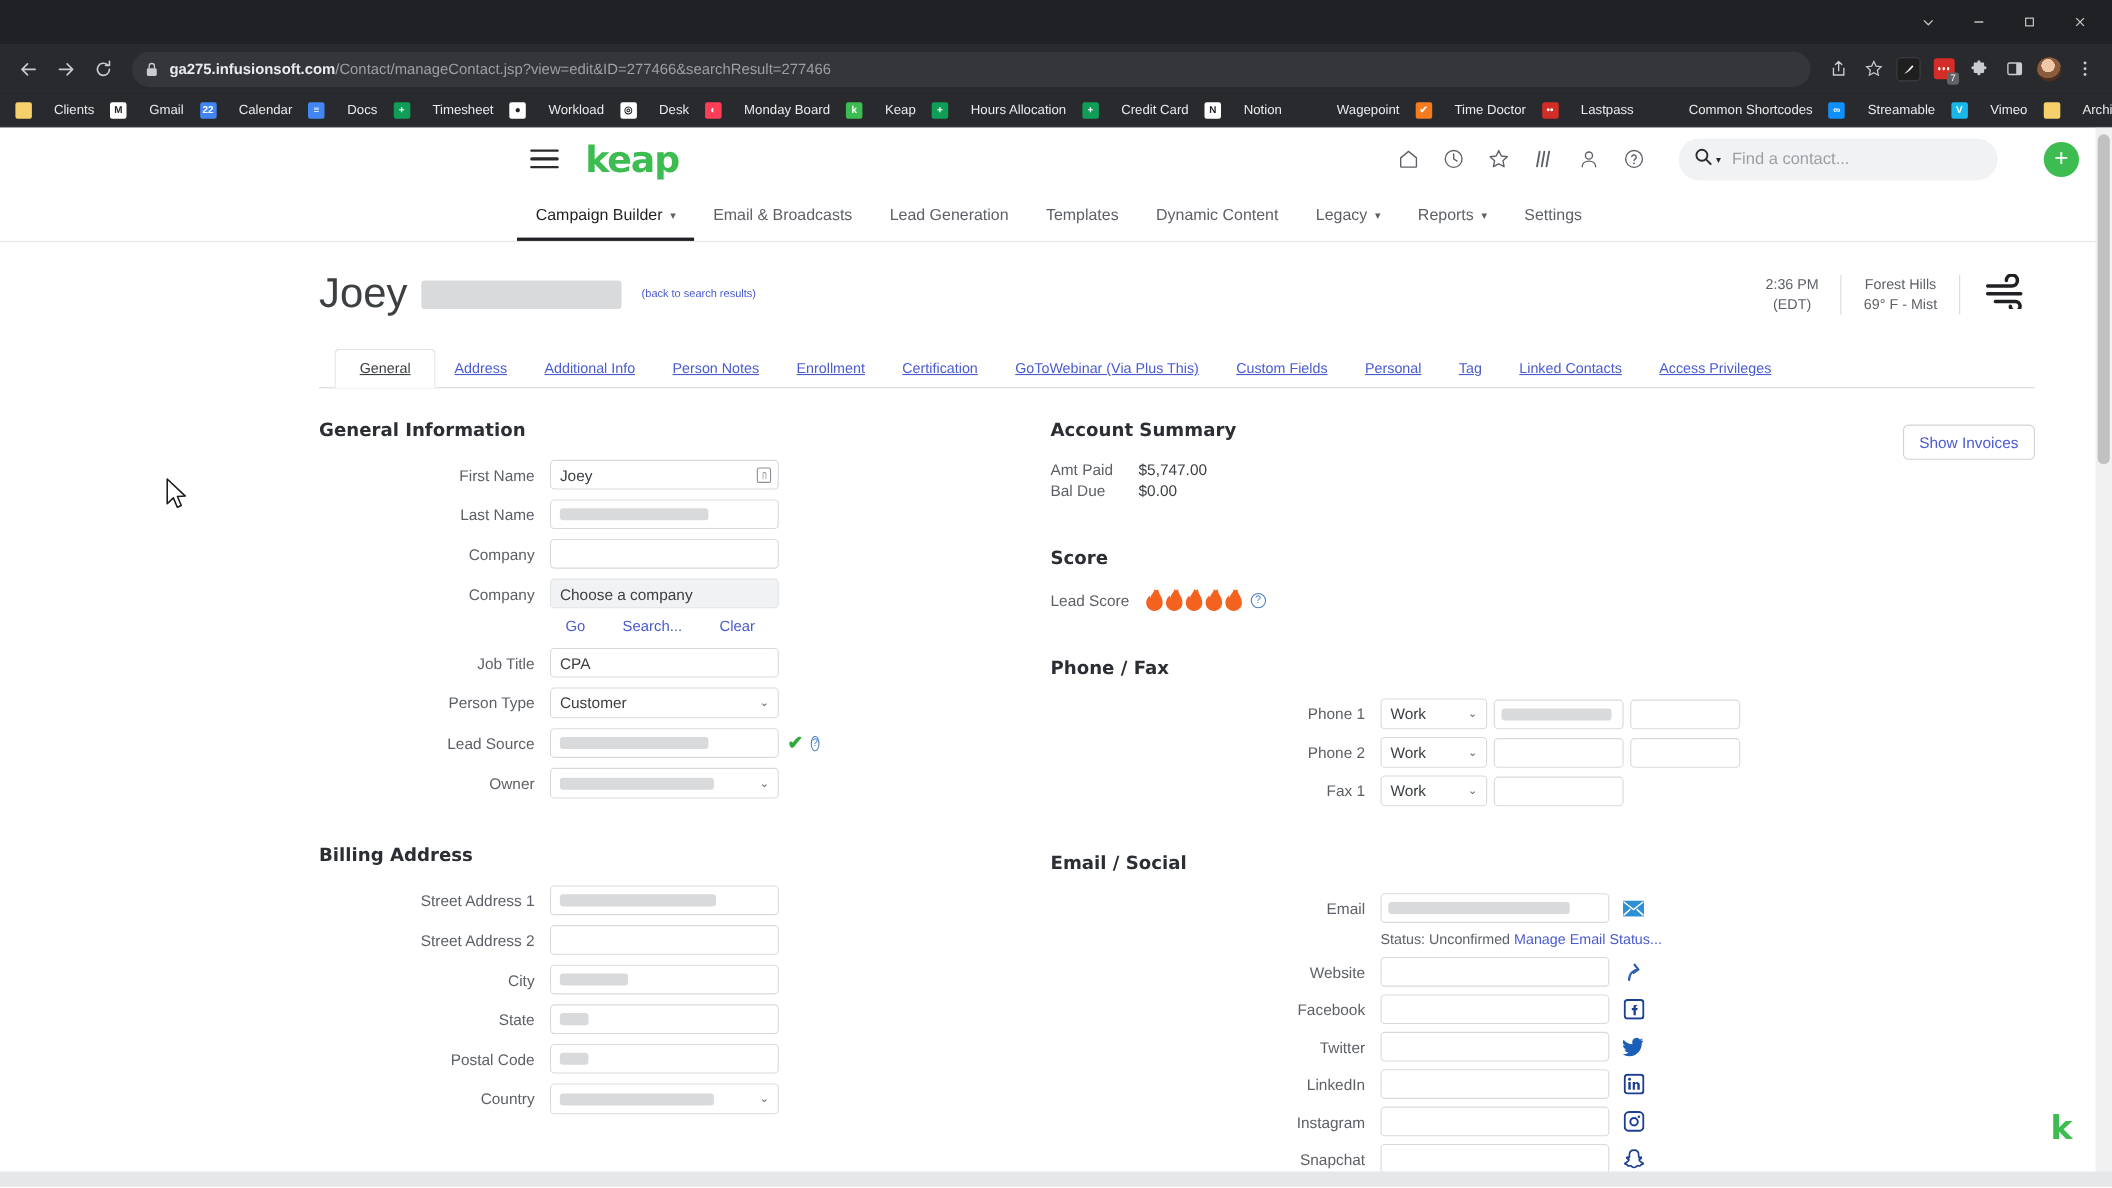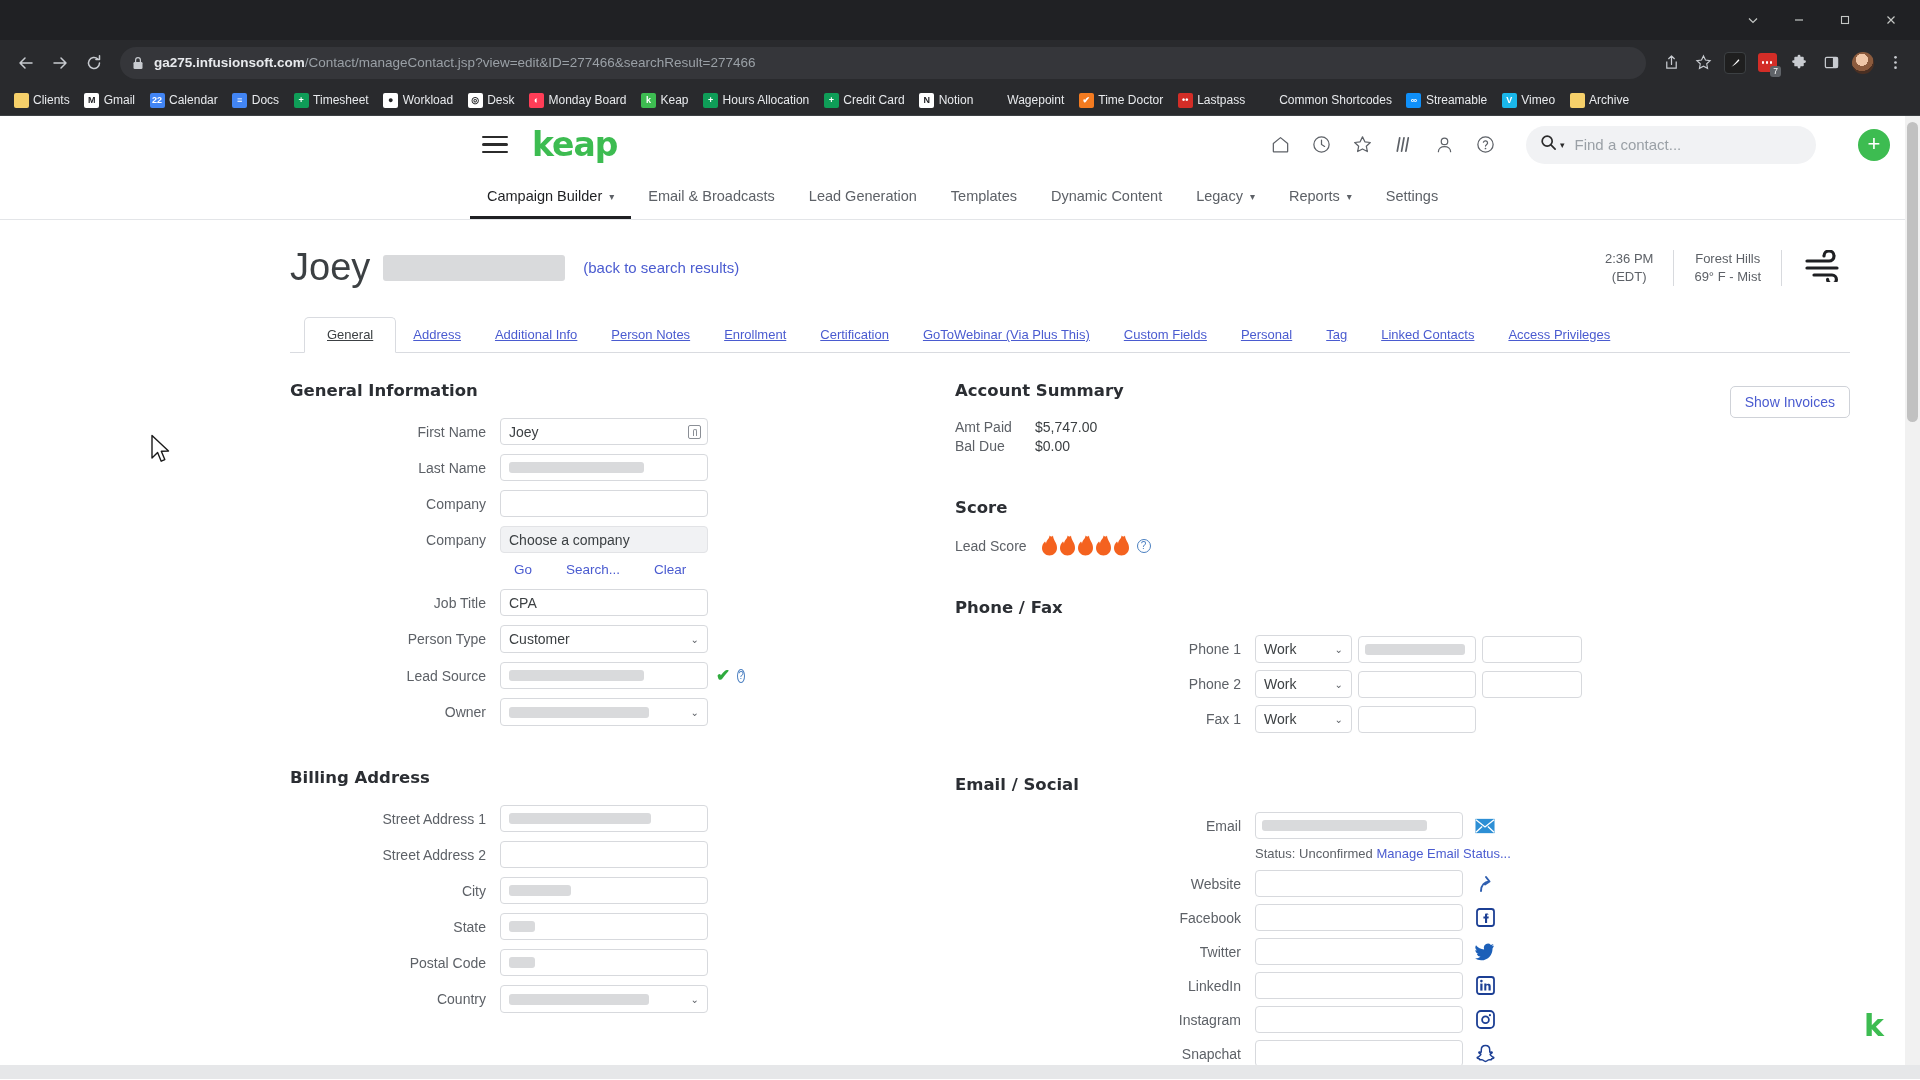--- a/index.html
+++ b/index.html
@@ -38,21 +38,21 @@
             justify-content:center; }
   .ext-lp .dots { display:flex; gap:1.5px; }
   .ext-lp .dots i { width:2.5px; height:2.5px; background:#fff; border-radius:50%; display:block; }
   .badge7 { position:absolute; right:1px; bottom:1px; background:#5f6368; color:#fff; font-size:8.5px;
             line-height:11px; min-width:11px; text-align:center; border-radius:3px; padding:0 2px; }
   .avatar-img { width:22px; height:22px; border-radius:50%;
                 background:radial-gradient(circle at 45% 35%, #f0c7a8 0 32%, #8c5b3d 33% 60%, #4a2f22 61% 100%); }
 
   .bookmarks { height:31px; background:#292a2d; display:flex; align-items:center; padding:0 6px; gap:0;
                border-bottom:1px solid #3c4043; overflow:hidden; }
-  .bm { display:flex; align-items:center; gap:4px; padding:3px 7px; border-radius:4px; white-space:nowrap; }
+  .bm { display:flex; align-items:center; gap:20px; padding:3px 7px; border-radius:4px; white-space:nowrap; }
   .bm .lbl { font-size:12px; color:#e8eaed; }
   .bm .ico { width:16px; height:16px; display:flex; align-items:center; justify-content:center; flex:0 0 16px; }
   .fi { width:15px; height:15px; border-radius:2px; display:flex; align-items:center; justify-content:center;
         font-size:9px; font-weight:700; color:#fff; }
 
   
   .app { width:1920px; height:calc(1080px - 117px); background:#fff; position:relative; overflow:hidden; }
   .keap-header { height:57px; display:flex; align-items:center; padding:0 0 0 0; background:#fff; }
   .hamburger { margin-left:482px; width:26px; display:flex; flex-direction:column; gap:5px; }
   .hamburger i { display:block; height:2.5px; background:#2b2b2b; border-radius:2px; }
@@ -76,21 +76,21 @@
   .mainnav .mi.active { color:#1f2023; font-weight:400; }
   .mainnav .mi.active::after { content:""; position:absolute; left:0; right:0; bottom:0; height:3px; background:#1f2023; }
   .mainnav .mi .cv { margin-left:7px; font-size:10px; color:#5d6167; }
 
   .content { padding-left:290px; padding-right:70px; position:relative; }
 
   .title-row { display:flex; align-items:center; padding-top:26px; }
   .cname { font-size:38px; color:#3c4043; font-weight:400; display:flex; align-items:center; }
   .redact { background:#d9dadc; border-radius:3px; display:inline-block; filter:blur(0.6px); }
   .cname .redact { width:182px; height:26px; margin-left:13px; }
-  .backlink { margin-left:18px; font-size:15px; color:#4a5bd0; }
+  .backlink { margin-left:18px; font-size:10px; color:#4a5bd0; }
   .meta { margin-left:auto; display:flex; align-items:center; gap:0; }
   .meta .blk { font-size:13px; color:#5d6167; text-align:center; line-height:18px; padding:0 20px;
                border-right:1px solid #d8dade; }
   .meta .blk:last-of-type { border-right:0; }
   .wind { padding-left:22px; color:#1f2023; }
 
   .tabs { display:flex; align-items:flex-end; border-bottom:1px solid #d9dbe0; margin-top:28px; padding-left:14px; }
   .tabs .t { font-size:13px; color:#4a5bd0; padding:9px 17px 10px; white-space:nowrap;text-decoration:underline; }
   .tabs .t.active { color:#3c4043; background:#fff; border:1px solid #d9dbe0; border-bottom:1px solid #fff;
                     border-radius:5px 5px 0 0; margin-bottom:-1px; padding:9px 22px 10px; }

